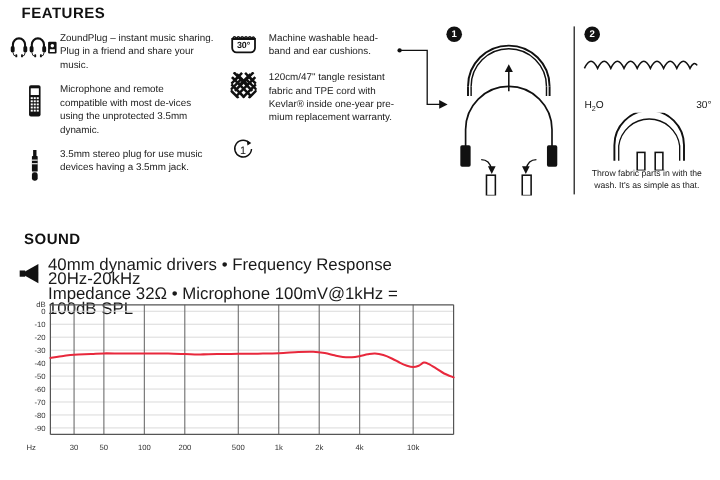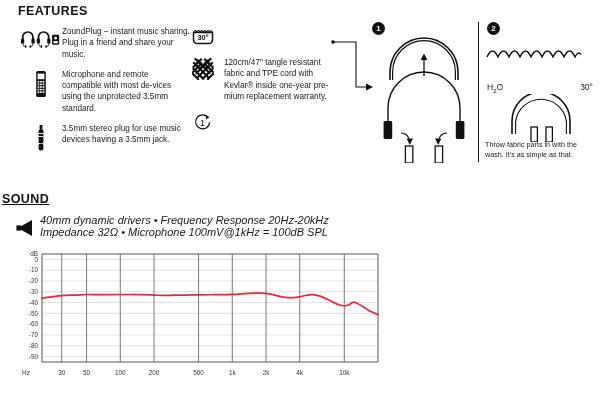--- a/index.html
+++ b/index.html
@@ -14,25 +14,25 @@
   .page{position:absolute;inset:0;}
 
   .section-title{
     position:absolute;
     font-weight:bold;
     font-size:12.5px;
     letter-spacing:.4px;
     color:#111;
   }
   #features-title{left:18px;top:4px;}
-  #sound-title{left:2px;top:192px;text-decoration:underline;}
+  #sound-title{left:20px;top:192px;}
 
   
   .feat-col{position:absolute;}
-  #feat-col-left{left:20px;top:26px;width:170px;}
+  #feat-col-left{left:8px;top:26px;width:170px;}
   #feat-col-right{left:182px;top:26px;width:148px;}
 
   .feat-row{position:relative;display:flex;align-items:flex-start;}
   .feat-icon{width:42px;flex:0 0 42px;display:flex;justify-content:center;padding-top:1px;}
   .feat-text{
     font-size:8.2px;
     line-height:11.3px;
     color:#1a1a1a;
     flex:1;
   }
@@ -43,29 +43,29 @@
   .vdivider{position:absolute;left:478px;top:22px;width:1px;height:140px;background:#111;}
   .badge{
     width:13px;height:13px;border-radius:50%;
     background:#111;color:#fff;
     font-size:8px;font-weight:bold;
     display:flex;align-items:center;justify-content:center;
     line-height:1;
   }
   .panel-caption{
     position:absolute;left:0;top:118px;width:108px;
-    font-size:7.2px;line-height:9.5px;color:#1a1a1a;
+    font-size:7.2px;line-height:9.5px;color:#1a1a1a;text-align:center;
   }
   .h2o{position:absolute;left:2px;top:60px;font-size:8.5px;}
   .h2o sub{font-size:6px;}
   .deg30{position:absolute;right:2px;top:60px;font-size:8.5px;}
 
   
   #sound-spec{position:absolute;left:40px;top:214px;width:320px;
-    font-size:11px;line-height:12.2px;color:#1a1a1a;font-style:italic;}
+    font-size:14px;line-height:12.2px;color:#1a1a1a;}
   #speaker-icon{position:absolute;left:14px;top:218px;}
 
   
   #chart{position:absolute;left:0px;top:244px;width:420px;height:140px;}
   .ylabel,.ytick,.xtick,.axis-unit{
     font-size:6.4px;fill:#333;
   }
 </style>
 </head>
 <body>
@@ -124,21 +124,21 @@
               <rect x="9.6" y="16.2" width="1.7" height="1.6"></rect>
             <rect x="4.6" y="18.8" width="1.7" height="1.6"></rect>
               <rect x="7.1" y="18.8" width="1.7" height="1.6"></rect>
               <rect x="9.6" y="18.8" width="1.7" height="1.6"></rect>
             <rect x="4.6" y="21.4" width="1.7" height="1.6"></rect>
               <rect x="7.1" y="21.4" width="1.7" height="1.6"></rect>
               <rect x="9.6" y="21.4" width="1.7" height="1.6"></rect>
           </g>
         </svg>
       </div>
-      <div class="feat-text">Microphone and remote compatible with most de-vices using the unprotected 3.5mm standard.</div>
+      <div class="feat-text">Microphone and remote compatible with most de-vices using the unprotected 3.5mm dynamic.</div>
     </div>
 
     <div class="feat-row">
       <div class="feat-icon">
         <svg width="10" height="28" viewBox="0 0 10 28">
           <rect x="3.6" y="1" width="2.8" height="5" fill="#111"></rect>
           <rect x="2.6" y="6" width="4.8" height="13" rx="0.6" fill="#111"></rect>
           <rect x="2.6" y="19.6" width="4.8" height="7" rx="2" fill="#111"></rect>
           <rect x="2.6" y="9" width="4.8" height="0.9" fill="#fff"></rect>
           <rect x="2.6" y="12" width="4.8" height="0.9" fill="#fff"></rect>
@@ -151,20 +151,21 @@
   <div class="feat-col" id="feat-col-right">
 
     <div class="feat-row" style="margin-bottom:10px;">
       <div class="feat-icon">
         <svg width="24" height="20" viewBox="0 0 24 20">
           <path d="M2.5 5.5 L2.5 13 a3.6 3.6 0 0 0 3.6 3.6 h11.8 a3.6 3.6 0 0 0 3.6 -3.6 L21.5 5.5 Z" fill="none" stroke="#111" stroke-width="1.5"></path>
           <path d="M2.8 5.2 q1.6 -3.2 3.2 0 M6 5.2 q1.6 -3.2 3.2 0 M9.2 5.2 q1.6 -3.2 3.2 0 M12.4 5.2 q1.6 -3.2 3.2 0 M15.6 5.2 q1.6 -3.2 3.2 0 M18.8 5.2 q1.3 -2.6 2.5 -0.3" fill="none" stroke="#111" stroke-width="1.1"></path>
           <text x="12" y="13.2" text-anchor="middle" font-size="7.4" font-weight="bold" font-family="'Liberation Sans',sans-serif" fill="#111">30°</text>
         </svg>
       </div>
+      <div class="feat-text">Machine washable head-band and ear cushions.</div>
     </div>
 
     <div class="feat-row" style="margin-bottom:10px;">
       <div class="feat-icon">
         <svg width="22" height="22" viewBox="0 0 22 22">
           <g stroke="#111" stroke-width="2.1" stroke-linecap="square" fill="none">
             <path d="M4 6.5 L9 1.5"></path>
               <path d="M8 10.5 L16 2.5"></path>
               <path d="M4.5 15 L18.5 1"></path>
             <path d="M6 19 L20 5"></path>

